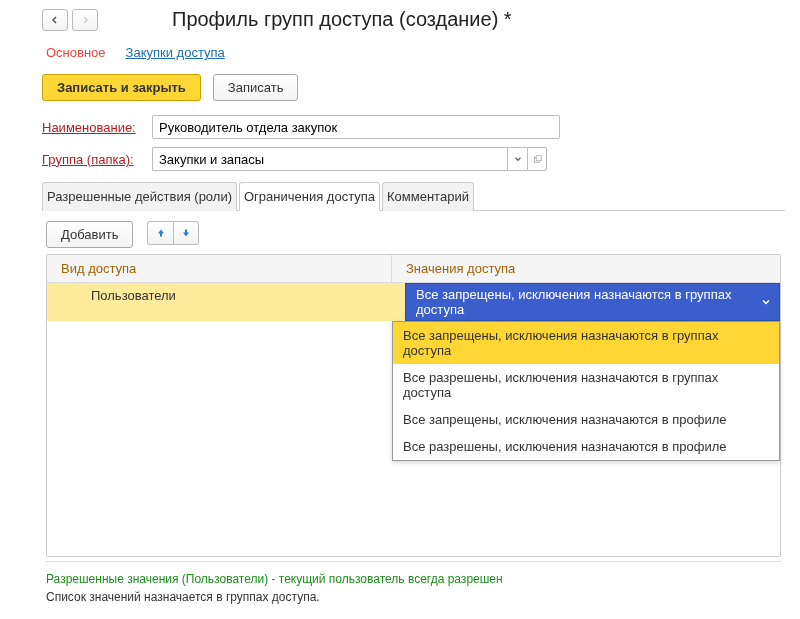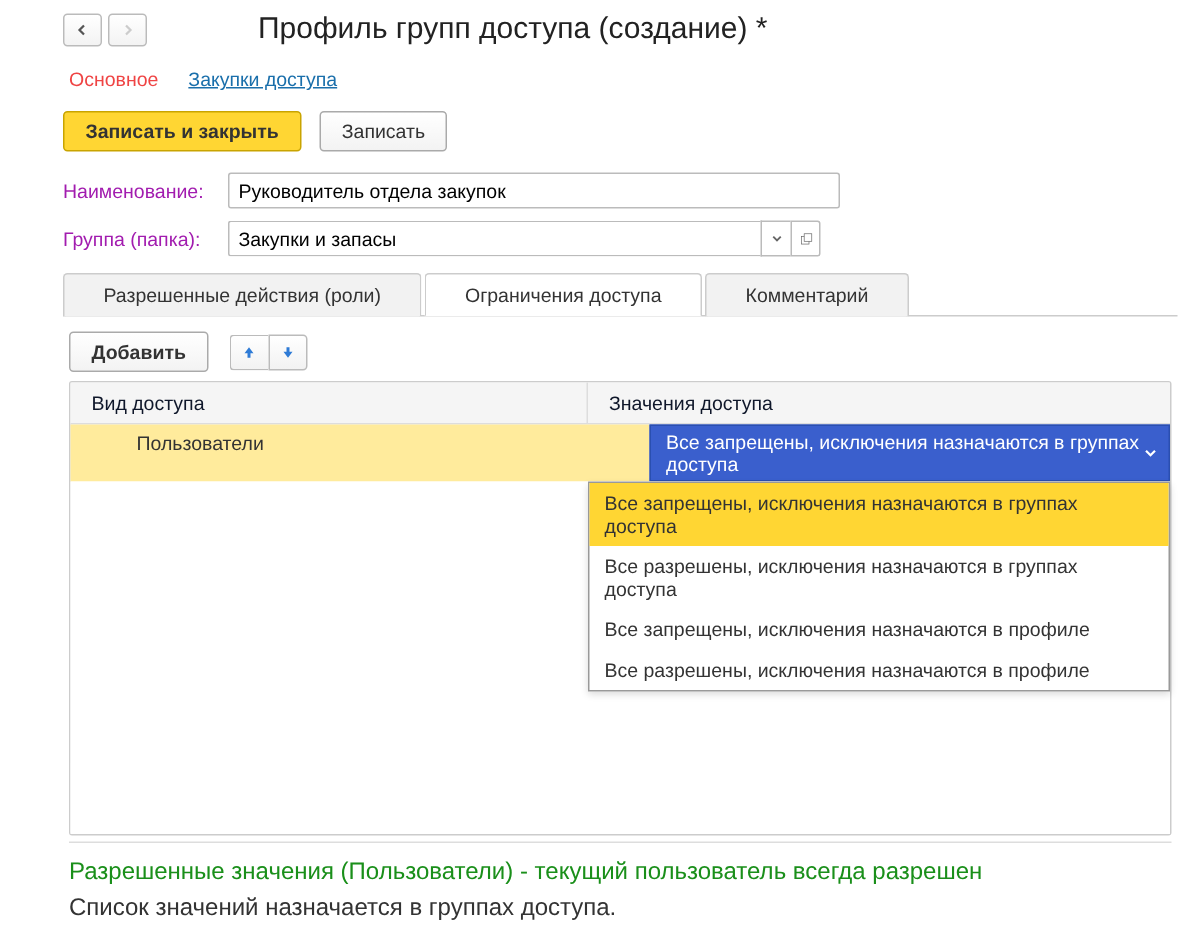--- a/index.html
+++ b/index.html
@@ -42,21 +42,21 @@
     font-size: 13px;
   }
   .btn-primary {
     background: #ffd633;
     border: 1px solid #c9a400;
     font-weight: 700;
     padding: 5px 14px;
     border-radius: 3px;
   }
   .form-row { display: flex; align-items: center; margin-bottom: 8px; }
-  .form-label { width: 110px; color: #a21caf; }
+  .form-label { width: 110px; color: #b91c1c; text-decoration: underline; }
   .text-input {
     border: 1px solid #bbb;
     border-radius: 2px;
     padding: 3px 6px;
     font-size: 13px;
     height: 24px;
   }
   .input-name { width: 408px; }
   .input-group-wrap { display: flex; }
   .input-group { width: 355px; border-right: none; border-radius: 2px 0 0 2px; }
@@ -64,71 +64,71 @@
     width: 20px; height: 24px;
     border: 1px solid #bbb;
     background: #fff;
     display: flex; align-items: center; justify-content: center;
     cursor: pointer;
   }
   .input-btn.mid { border-right: none; }
   .input-btn.last { border-radius: 0 2px 2px 0; }
   .tabs { display: flex; border-bottom: 1px solid #ccc; margin-top: 10px; }
   .tab {
-    padding: 6px 26px;
+    padding: 6px 4px;
     border: 1px solid #ccc;
     border-bottom: none;
     background: #f2f2f2;
     margin-right: 2px;
     border-radius: 3px 3px 0 0;
     cursor: pointer;
     font-size: 13px;
     position: relative;
     top: 1px;
   }
   .tab.active { background: #fff; border-bottom: 1px solid #fff; }
-  .subtoolbar { display: flex; gap: 14px; margin: 10px 0 6px 0; align-items: center; padding-left: 4px; font-weight: bold; }
+  .subtoolbar { display: flex; gap: 14px; margin: 10px 0 6px 0; padding-left: 4px; }
   .arrow-group { display: flex; }
   .arrow-btn {
     width: 26px; height: 24px;
     border: 1px solid #bbb;
     background: linear-gradient(#fff,#f2f2f2);
     display: flex; align-items: center; justify-content: center;
     cursor: pointer;
   }
   .arrow-btn.left { border-radius: 3px 0 0 3px; border-right: none; }
   .arrow-btn.right { border-radius: 0 3px 3px 0; }
   .arrow-btn svg { width:12px; height:12px; }
   .grid { border: 1px solid #ccc; border-radius: 2px; margin: 0 4px; }
   .grid-head { display: flex; background: #f5f5f5; border-bottom: 1px solid #ddd; }
-  .gh-cell { padding: 6px 14px; font-size: 13px; color: #0f172a; }
+  .gh-cell { padding: 6px 14px; font-size: 13px; color: #a16207; }
   .gh-type { width: 345px; border-right: 1px solid #ddd; }
   .gh-val { flex: 1; }
   .grid-row { display: flex; }
   .gr-cell { padding: 5px 14px; font-size: 13px; }
-  .gr-type { width: 386px; background: #ffeb9c; padding-left: 44px; }
+  .gr-type { width: 358px; background: #ffeb9c; padding-left: 44px; }
   .gr-val {
     flex: 1; background: #3a5fcd; color: #fff;
     border: 1px solid #2a4fb0;
     display: flex; align-items: center; justify-content: space-between;
     padding: 3px 6px 3px 10px;
   }
   .dd-chevron { width: 14px; height: 14px; display:flex; align-items:center; justify-content:center; }
   .grid-body-empty { height: 235px; background: #fff; position: relative; }
   .dropdown {
     position: absolute;
     top: 0; left: 345px; right: 0;
     border: 1px solid #999;
     background: #fff;
     z-index: 10;
     box-shadow: 0 2px 5px rgba(0,0,0,.15);
   }
   .dd-item { padding: 6px 10px; font-size: 13px; cursor: pointer; }
   .dd-item.sel { background: #ffd633; }
-  .footer { margin: 8px 4px 0 4px; font-size: 16px; line-height: 1.5; }
+  .footer { margin: 8px 4px 0 4px; font-size: 12px; line-height: 1.5; }
   .footer .hint1 { color: #1a8f1a; }
   .footer .hint2 { color: #333; }
   .sep { border-top: 1px solid #ddd; margin: 4px 4px 6px 4px; }
 </style>
 </head>
 <body>
 
 <div class="page">
 
   <div class="topbar">

